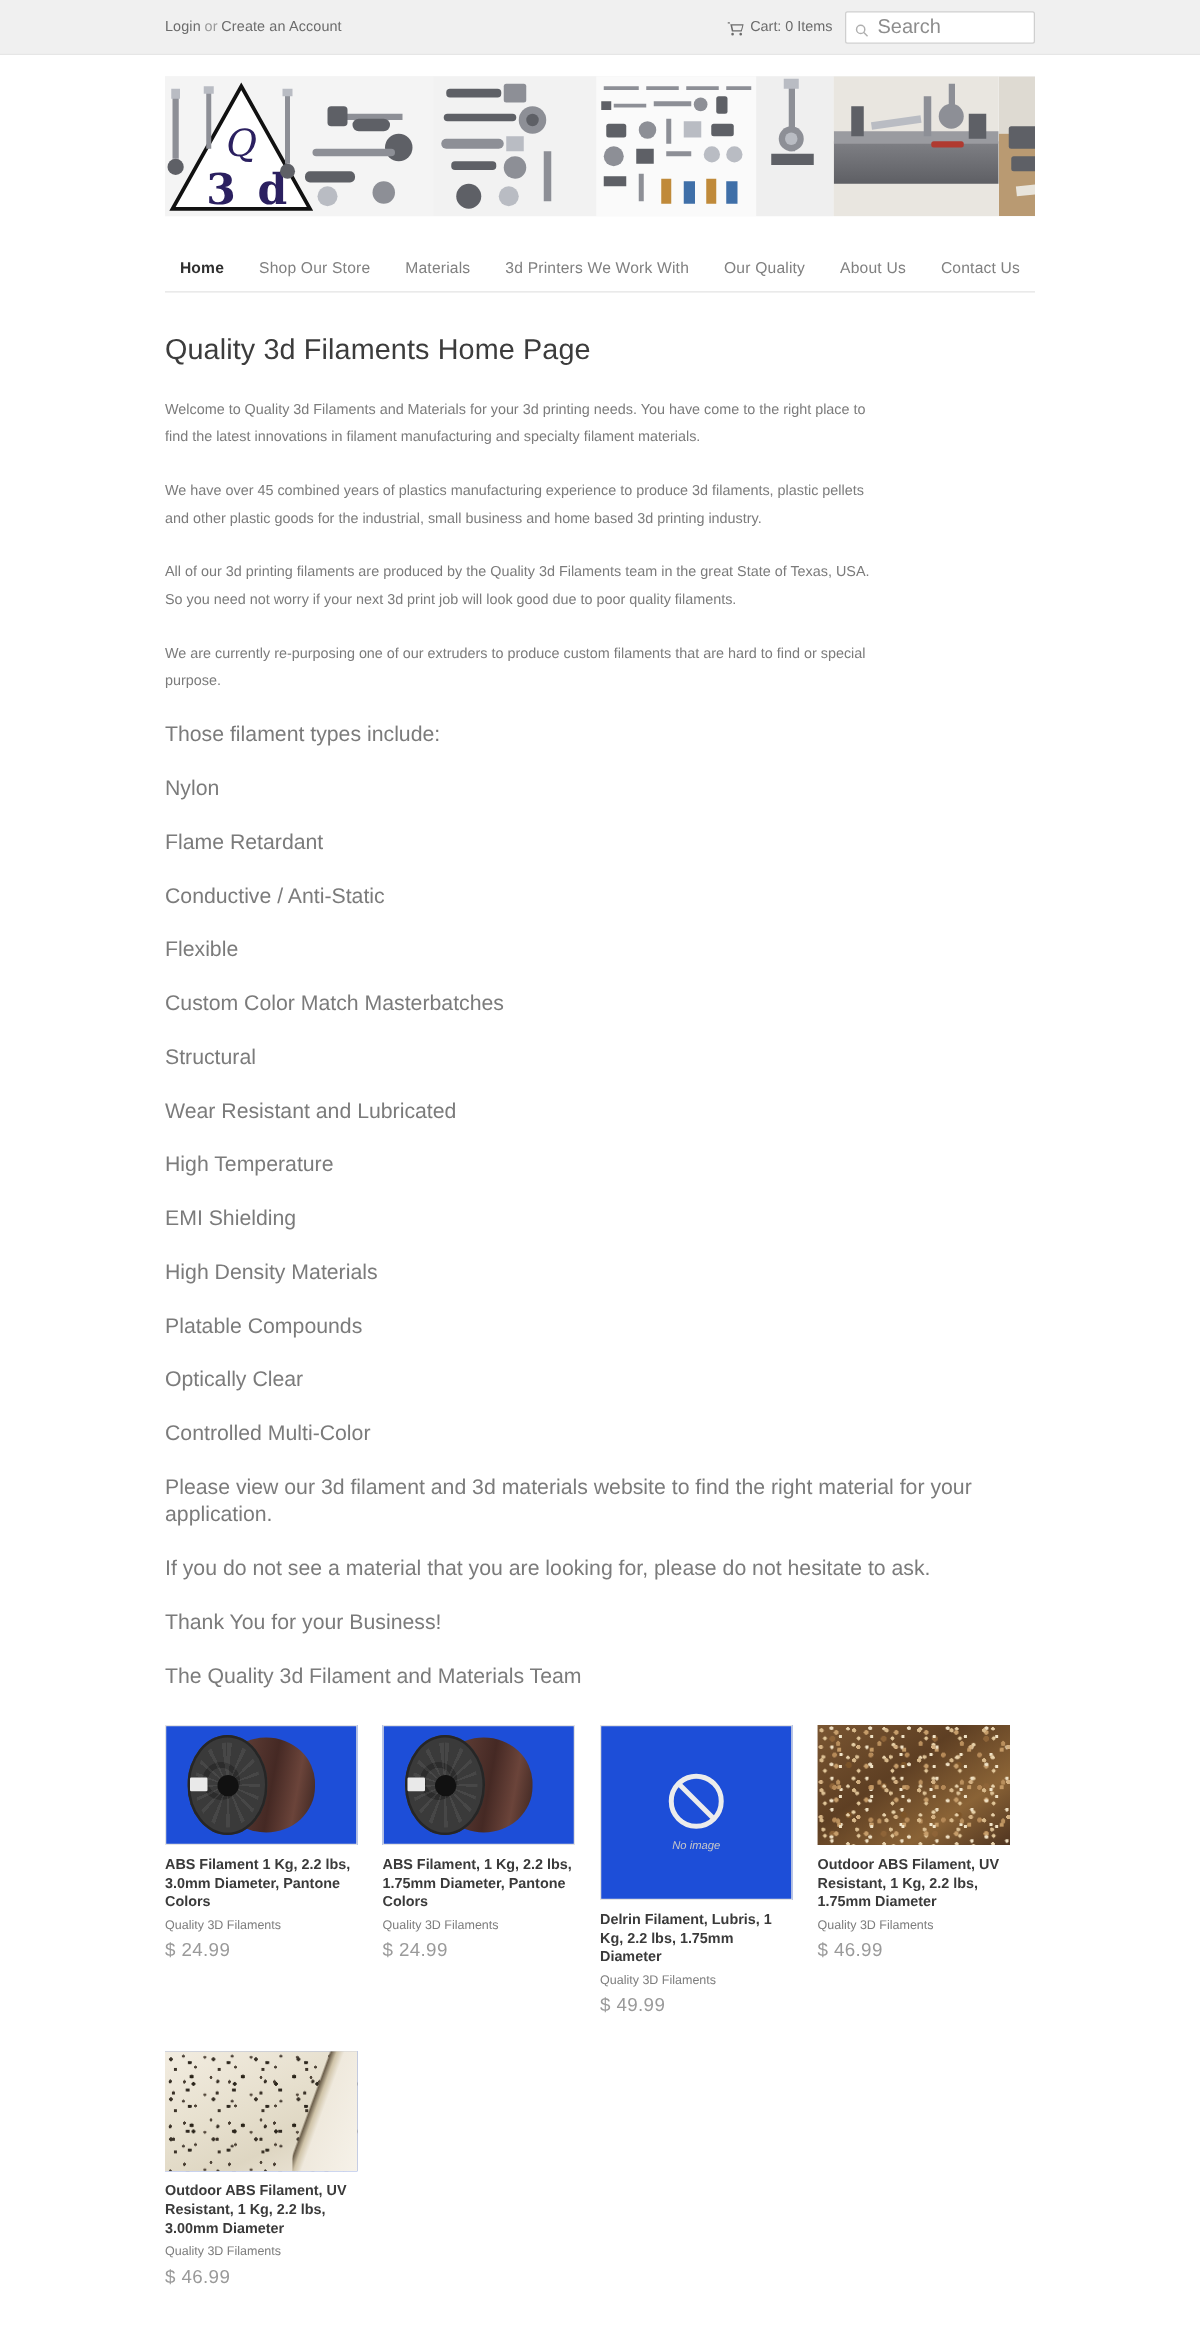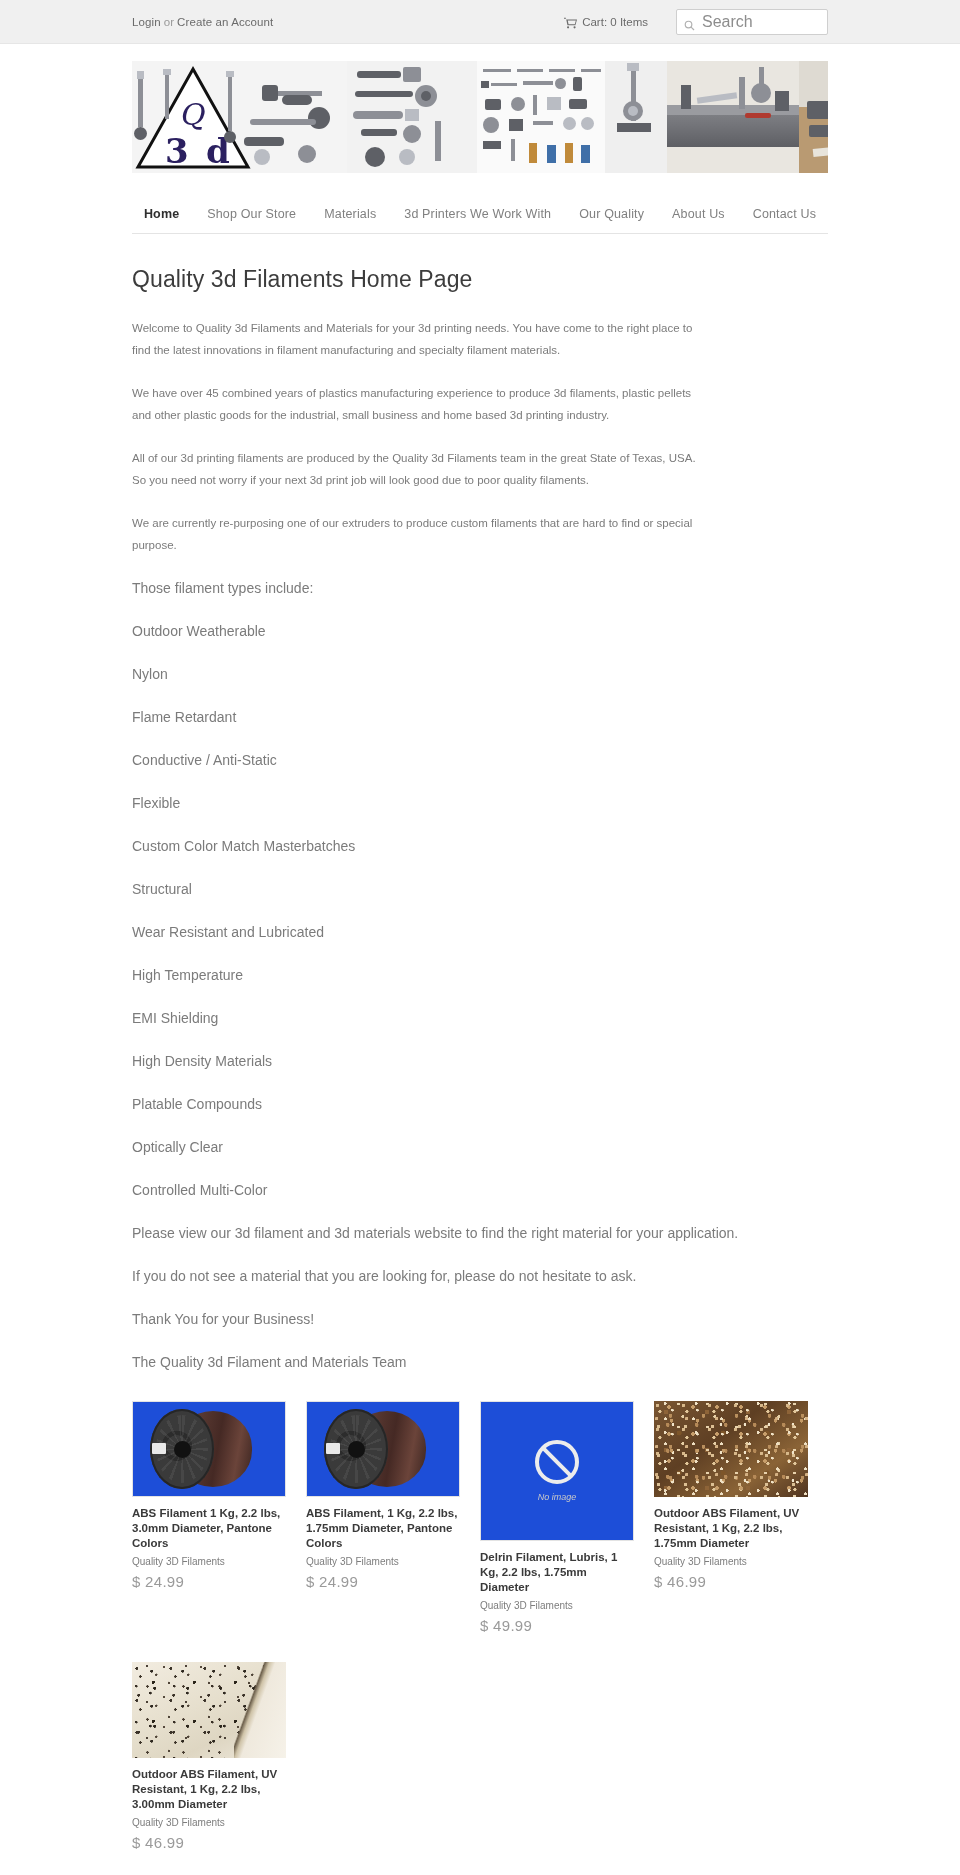--- a/index.html
+++ b/index.html
@@ -31,21 +31,21 @@
     padding: 0 18px;
   }
   .account-links {
     font-size: 11.5px;
     color: #7d7d7d;
     letter-spacing: .1px;
     white-space: nowrap;
   }
   .account-links a { color: #6b6b6b; text-decoration: none; }
   .account-links .sep { color: #9a9a9a; margin: 0 3px; }
-  .topbar-right { display: flex; align-items: center; gap: 28px; }
+  .topbar-right { display: flex; align-items: center; gap: 10px; }
   .cart-link {
     display: flex; align-items: center; gap: 5px;
     font-size: 11.5px; color: #6b6b6b; text-decoration: none;
     white-space: nowrap;
   }
   .cart-icon { display: inline-block; width: 13px; height: 13px; position: relative; top: 1px; }
   .search-box {
     width: 152px; height: 26px;
     border: 1px solid #cfcfcf;
     background: #fff;
@@ -118,21 +118,21 @@
     letter-spacing: .1px;
   }
   .para {
     font-size: 11.5px;
     line-height: 22px;
     color: #7b7b7b;
     margin: 0 0 21px;
     max-width: 580px;
   }
   .listline {
-    font-size: 14px;
+    font-size: 17px;
     line-height: 22px;
     color: #7b7b7b;
     margin: 0 0 21px;
   }
 
   
   .products {
     display: flex;
     flex-wrap: wrap;
     margin-top: 28px;
@@ -413,21 +413,20 @@
     <h1 class="page-title">Quality 3d Filaments Home Page</h1>
 
     <div id="paragraphs">
         <p class="para">Welcome to Quality 3d Filaments and Materials for your 3d printing needs.  You have come to the right place to find the latest innovations in filament manufacturing and specialty filament materials.</p>
         <p class="para">We have over 45 combined years of plastics manufacturing experience to produce 3d filaments, plastic pellets and other plastic goods for the industrial, small business and home based 3d printing industry.</p>
         <p class="para">All of our 3d printing filaments are produced by the Quality 3d Filaments team in the great State of Texas, USA.  So you need not worry if your next 3d print job will look good due to poor quality filaments.</p>
         <p class="para">We are currently re-purposing one of our extruders to produce custom filaments that are hard to find or special purpose.</p>
       </div>
     <p class="listline">Those filament types include:</p>
     <div id="filament-types">
-        <p class="listline">Outdoor Weatherable</p>
         <p class="listline">Nylon</p>
         <p class="listline">Flame Retardant</p>
         <p class="listline">Conductive / Anti-Static</p>
         <p class="listline">Flexible</p>
         <p class="listline">Custom Color Match Masterbatches</p>
         <p class="listline">Structural</p>
         <p class="listline">Wear Resistant and Lubricated</p>
         <p class="listline">High Temperature</p>
         <p class="listline">EMI Shielding</p>
         <p class="listline">High Density Materials</p>

